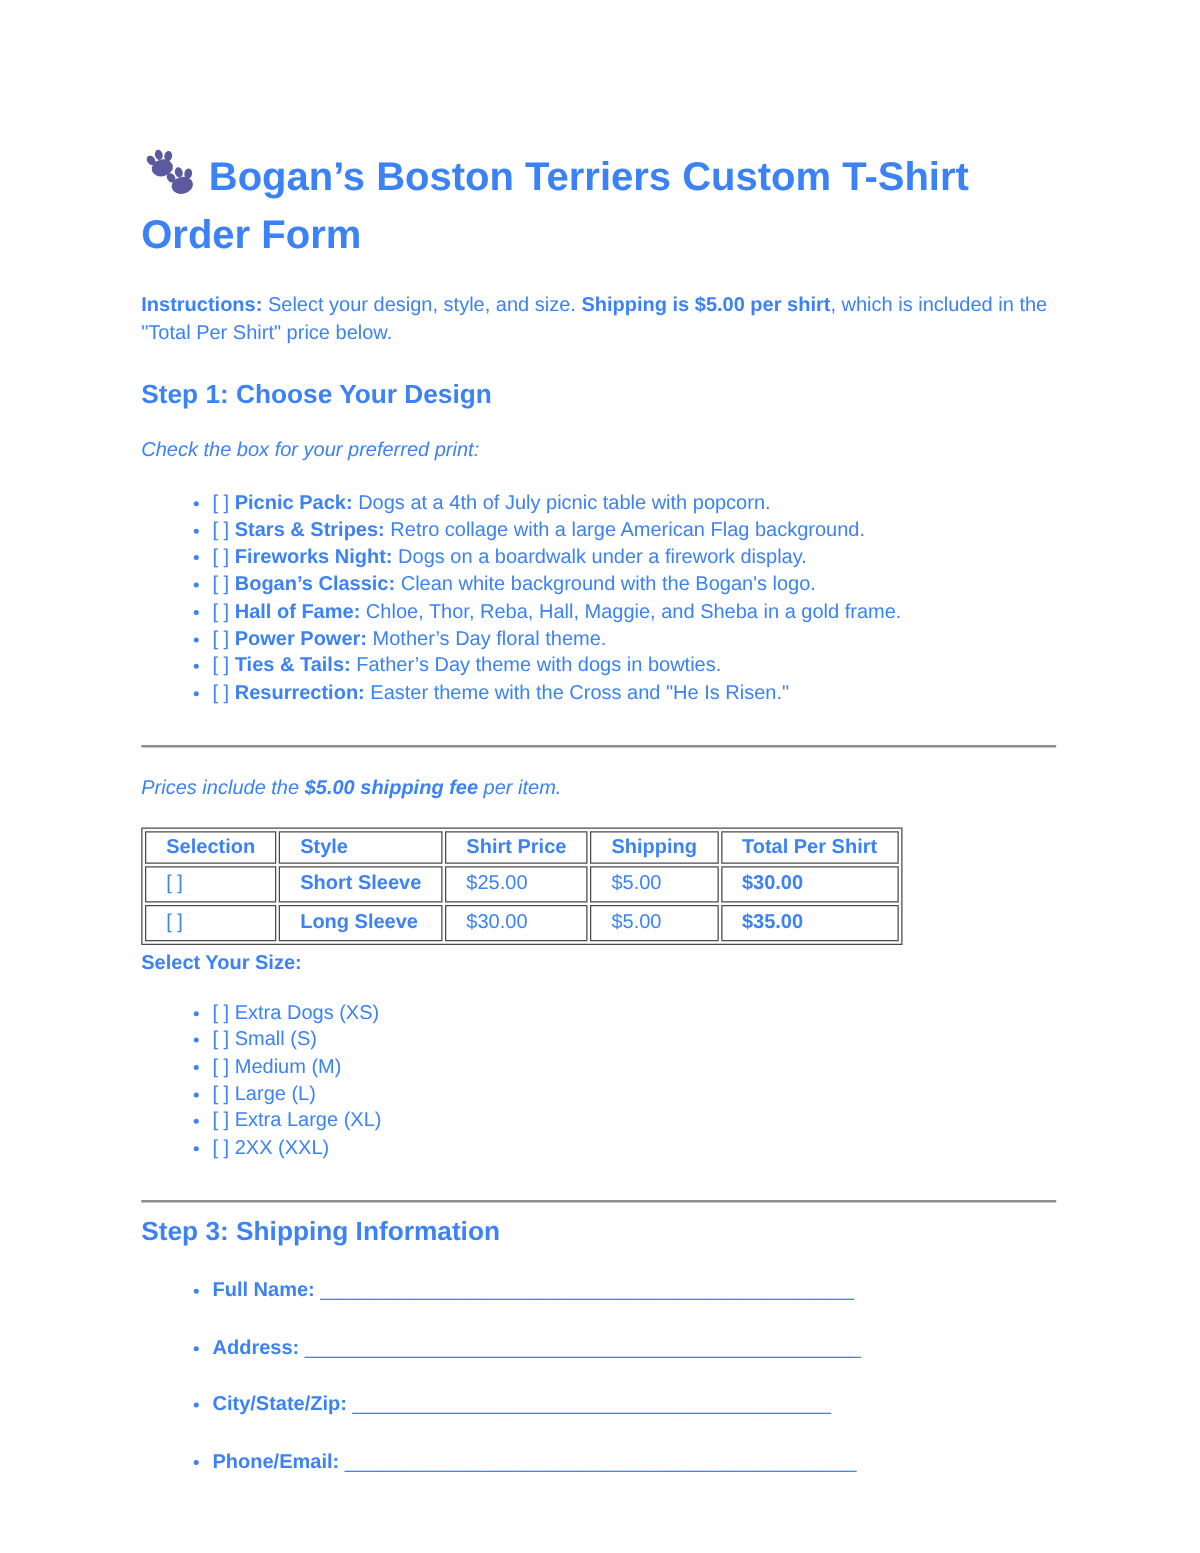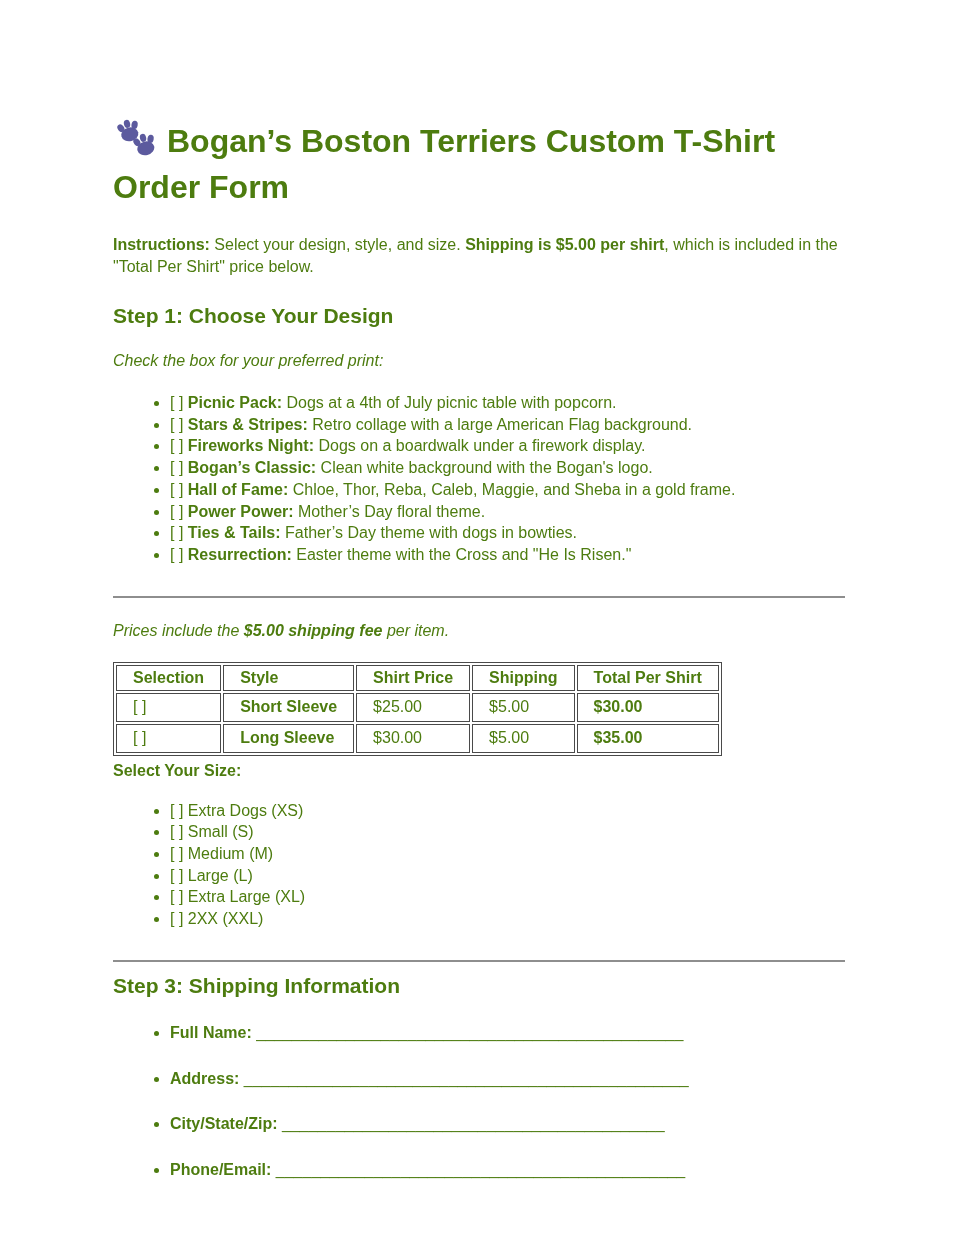--- a/index.html
+++ b/index.html
@@ -3,21 +3,21 @@
 <meta charset="utf-8">
 <style>
   html, body { margin: 0; padding: 0; background: #ffffff; }
   .page {
     width: 960px;
     height: 1242px;
     box-sizing: border-box;
     padding: 116px 115px 40px 113px;
     background: #ffffff;
     font-family: "Liberation Sans", "DejaVu Sans", sans-serif;
-    color: #4d7c0f;
+    color: #3b82f6;
     overflow: hidden;
   }
   h1.title {
     font-size: 32px;
     line-height: 46px;
     font-weight: bold;
     margin: 0;
   }
   .paw-icon {
     display: inline-block;
@@ -121,21 +121,21 @@
 
   <h2 class="step-heading">Step 1: Choose Your Design</h2>
 
   <p class="italic-note">Check the box for your preferred print:</p>
 
   <ul class="doc-list designs">
     <li><span>[ ] </span><b>Picnic Pack:</b><span> Dogs at a 4th of July picnic table with popcorn.</span></li>
     <li><span>[ ] </span><b>Stars &amp; Stripes:</b><span> Retro collage with a large American Flag background.</span></li>
     <li><span>[ ] </span><b>Fireworks Night:</b><span> Dogs on a boardwalk under a firework display.</span></li>
     <li><span>[ ] </span><b>Bogan’s Classic:</b><span> Clean white background with the Bogan's logo.</span></li>
-    <li><span>[ ] </span><b>Hall of Fame:</b><span> Chloe, Thor, Reba, Caleb, Maggie, and Sheba in a gold frame.</span></li>
+    <li><span>[ ] </span><b>Hall of Fame:</b><span> Chloe, Thor, Reba, Hall, Maggie, and Sheba in a gold frame.</span></li>
     <li><span>[ ] </span><b>Power Power:</b><span> Mother’s Day floral theme.</span></li>
     <li><span>[ ] </span><b>Ties &amp; Tails:</b><span> Father’s Day theme with dogs in bowties.</span></li>
     <li><span>[ ] </span><b>Resurrection:</b><span> Easter theme with the Cross and "He Is Risen."</span></li>
   </ul>
 
   <hr class="divider">
 
 
   <p class="italic-note">
     <span>Prices include the </span><b>$5.00 shipping fee</b><span> per item.</span>

